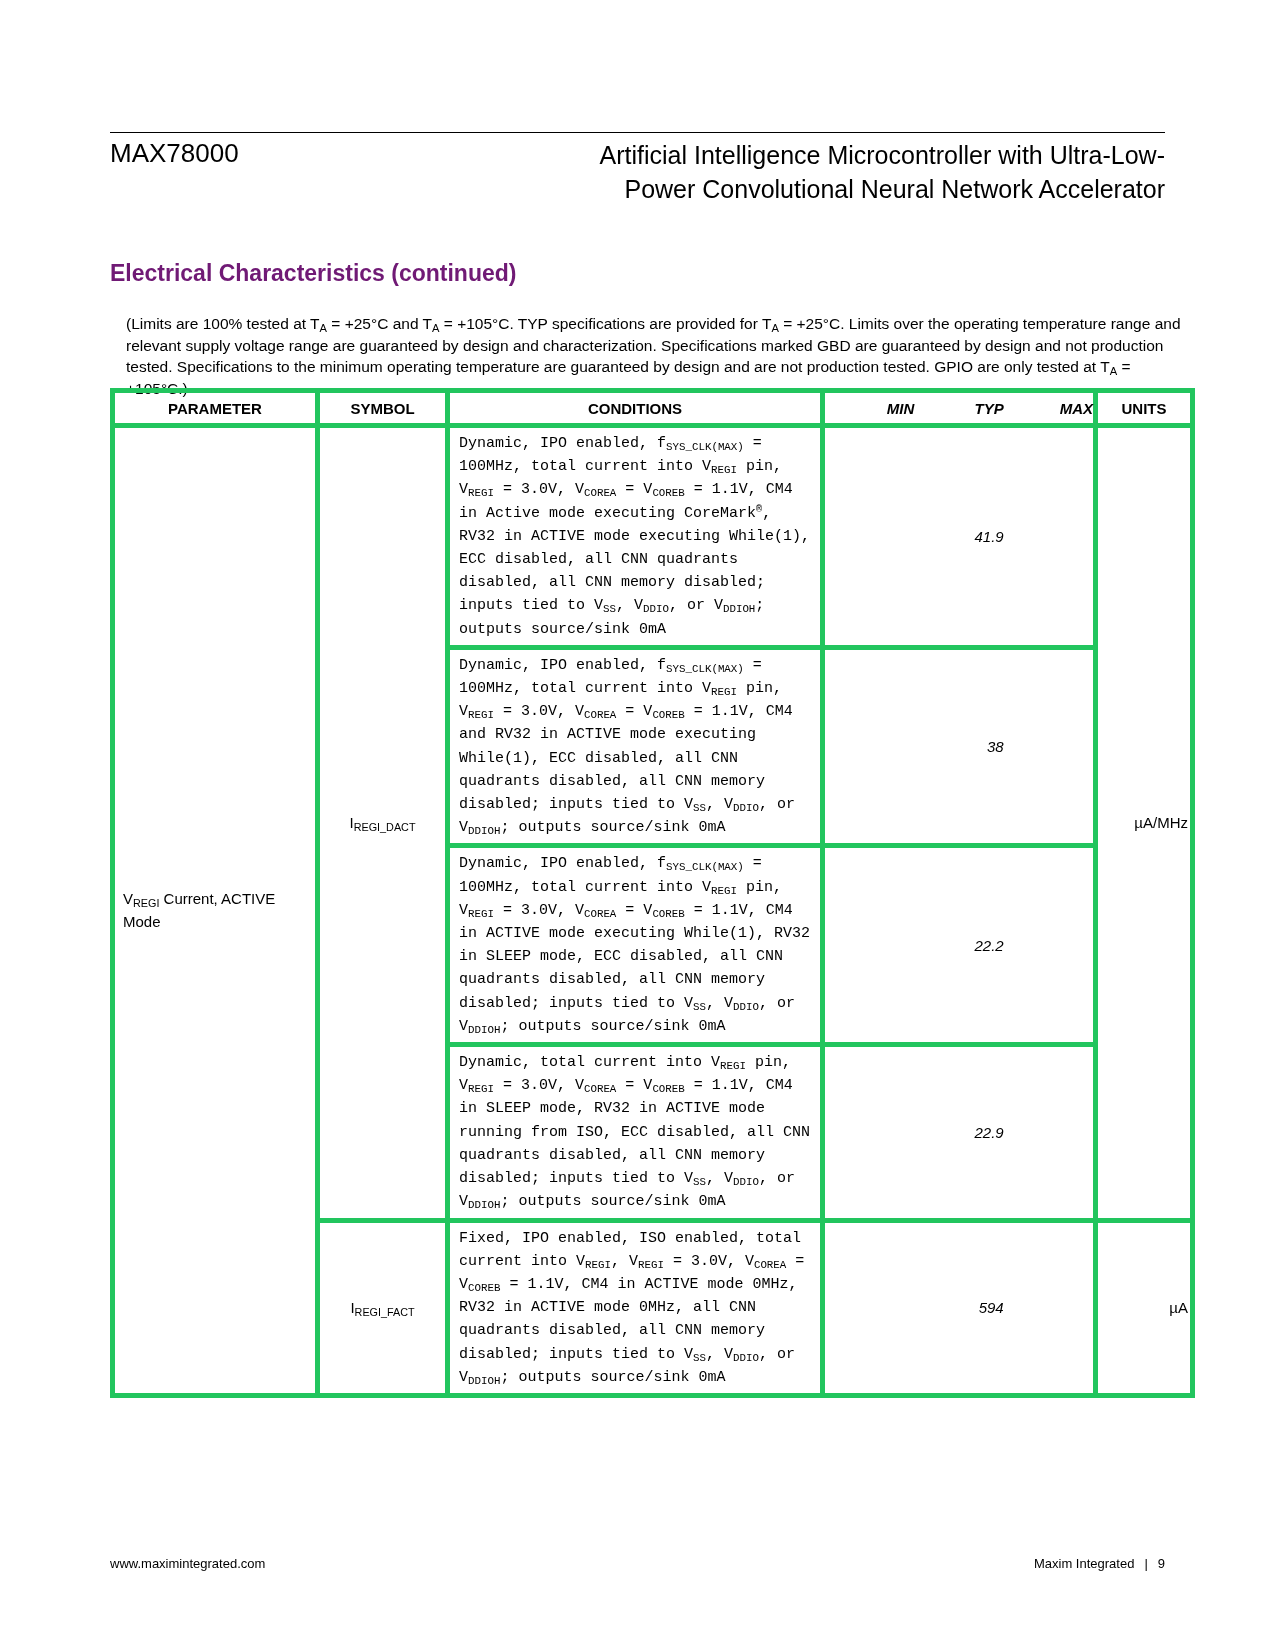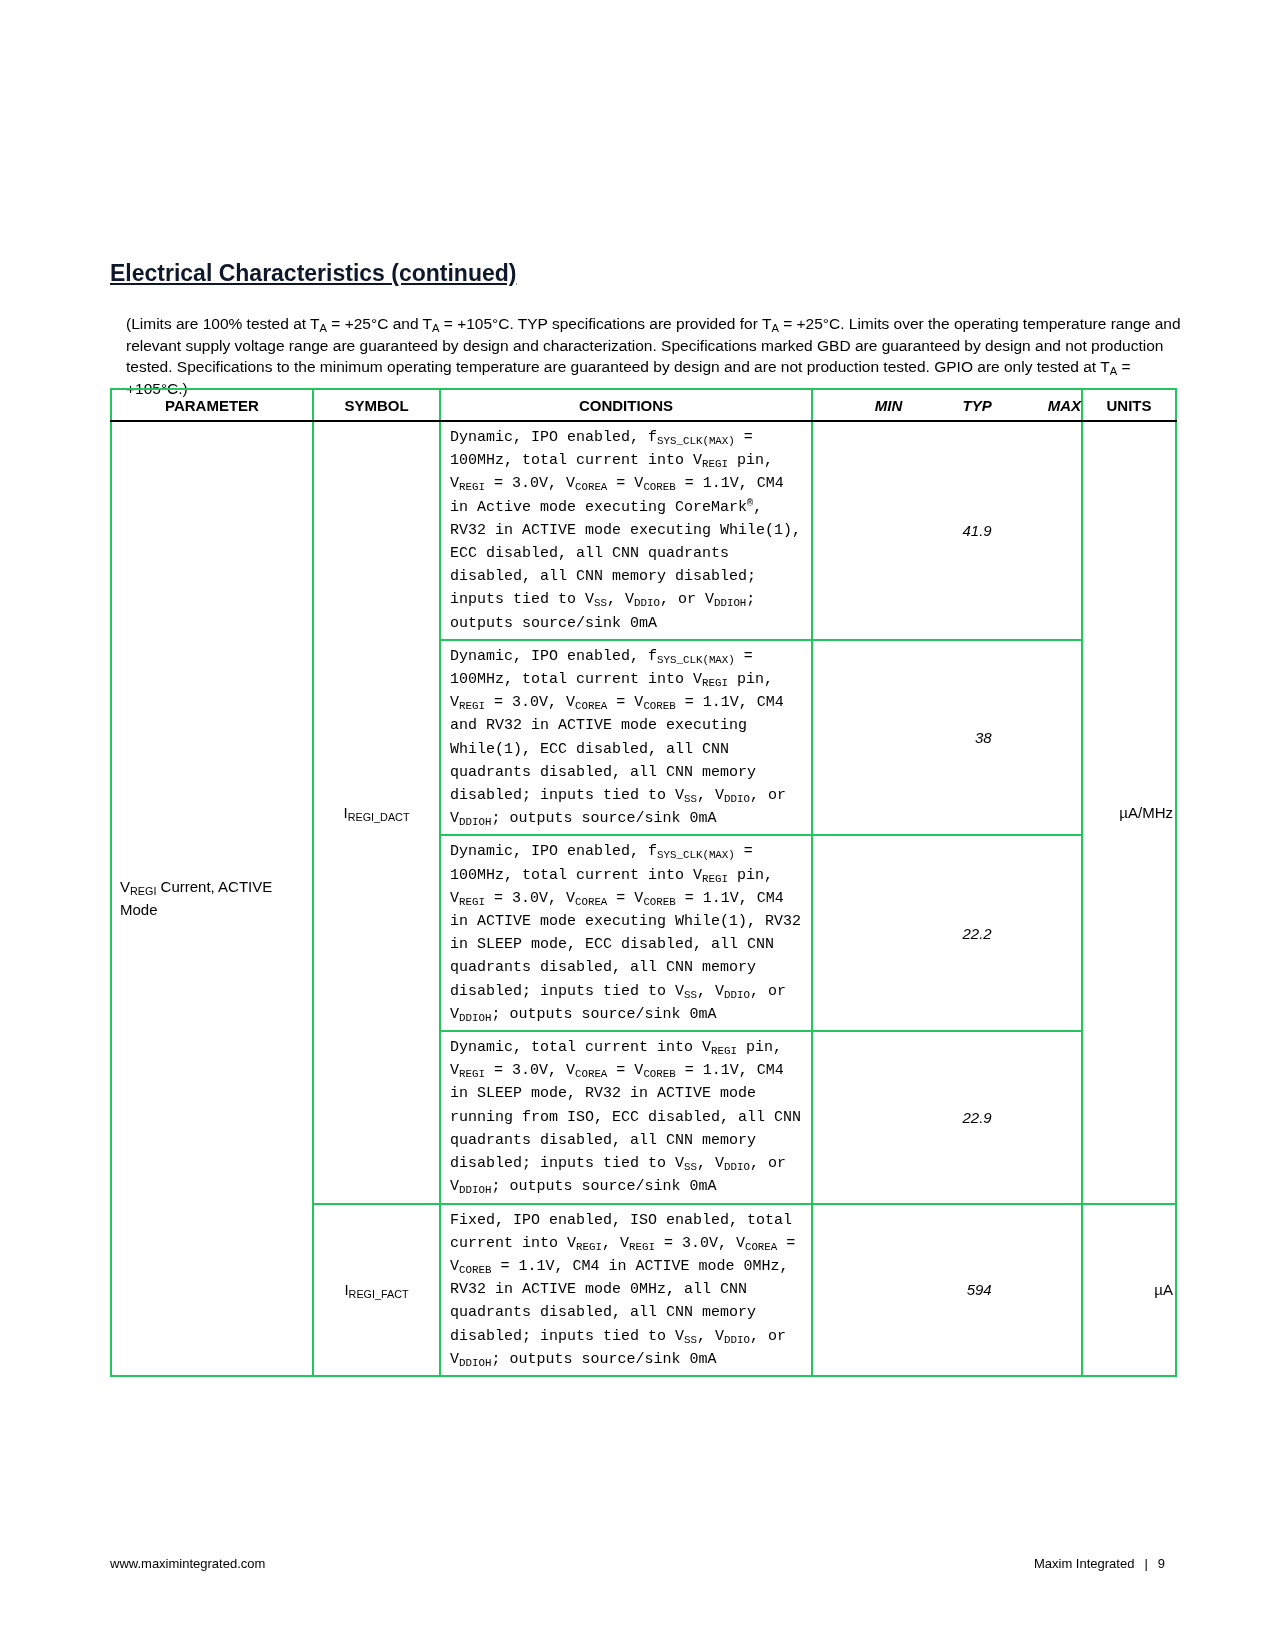--- a/index.html
+++ b/index.html
@@ -67,21 +67,21 @@
     position: absolute;
     left: 110px;
     top: 388px;
     width: 1055px;
     border-collapse: collapse;
     table-layout: fixed;
     border: 2px solid #000;
     font-size: 15px;
   }
   .spec-table th, .spec-table td {
-    border: 2px solid #22c55e;
+    border: 5px solid #22c55e;
   }
   .spec-table thead th {
     font-weight: bold;
     height: 26px;
     text-align: center;
     vertical-align: middle;
     border-bottom: 2px solid #000;
     padding: 2px 0;
   }
   .col-param { width: 200px; }
@@ -137,22 +137,29 @@
   .footer .pipe {
     display: inline-block;
     margin: 0 10px;
   }
 </style>
 </head>
 <body>
 
 <div class="page">
 
-
-  <h2 class="section-heading" style="color: #0f172a; text-decoration: underline;">Electrical Characteristics (continued)</h2>
+  <div class="doc-header">
+    <div class="brand">MAX78000</div>
+    <div class="doc-title">
+      <div>Artificial Intelligence Microcontroller with Ultra-Low-</div>
+      <div>Power Convolutional Neural Network Accelerator</div>
+    </div>
+  </div>
+
+  <h2 class="section-heading" style="color: #701a75;">Electrical Characteristics (continued)</h2>
 
   <p class="intro">(Limits are 100% tested at T<sub>A</sub> = +25°C and T<sub>A</sub> = +105°C. TYP specifications are provided for T<sub>A</sub> = +25°C. Limits over the operating temperature range and relevant supply voltage range are guaranteed by design and characterization. Specifications marked GBD are guaranteed by design and not production tested. Specifications to the minimum operating temperature are guaranteed by design and are not production tested. GPIO are only tested at T<sub>A</sub> = +105°C.)</p>
 
   <table class="spec-table">
     <thead>
       <tr>
         <th class="col-param">PARAMETER</th>
         <th class="col-sym">SYMBOL</th>
         <th class="col-cond">CONDITIONS</th>
         <th class="col-mtm">

